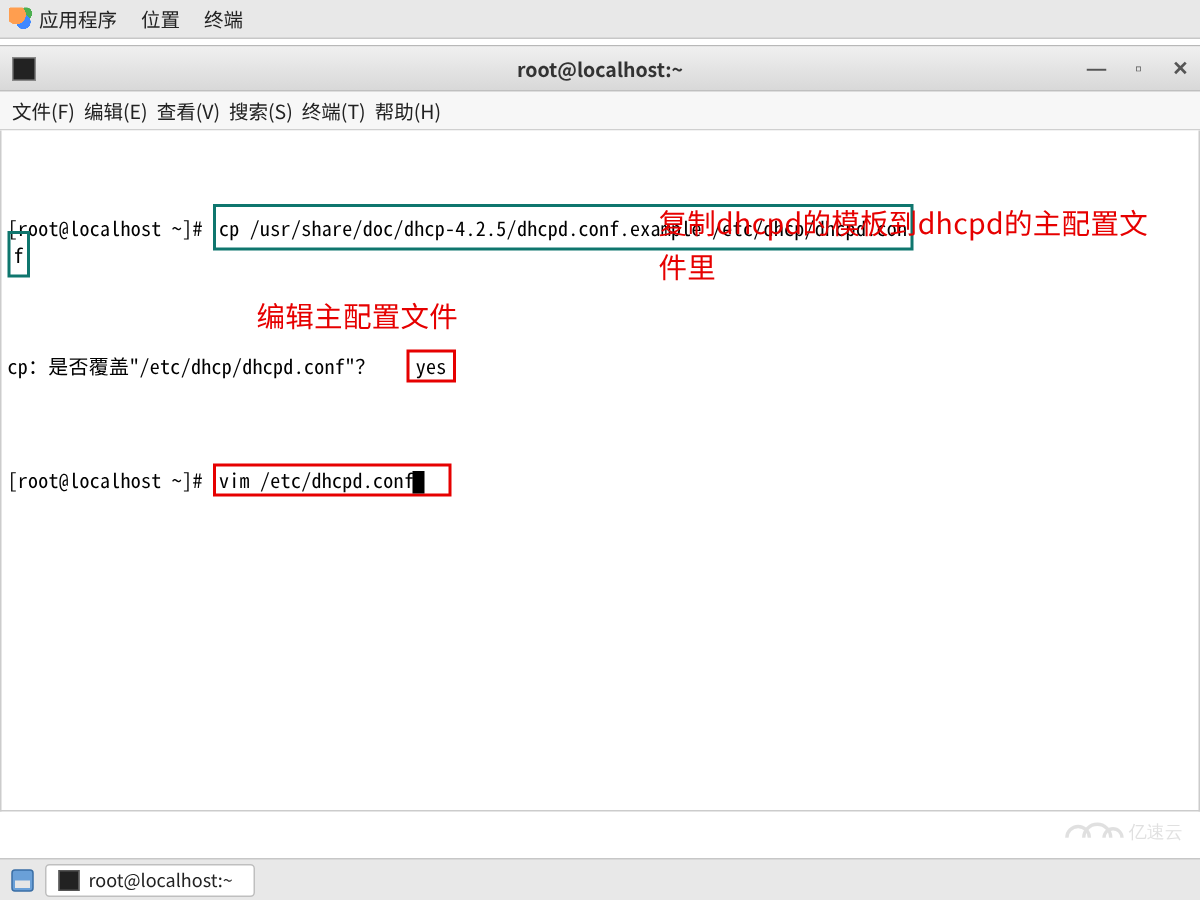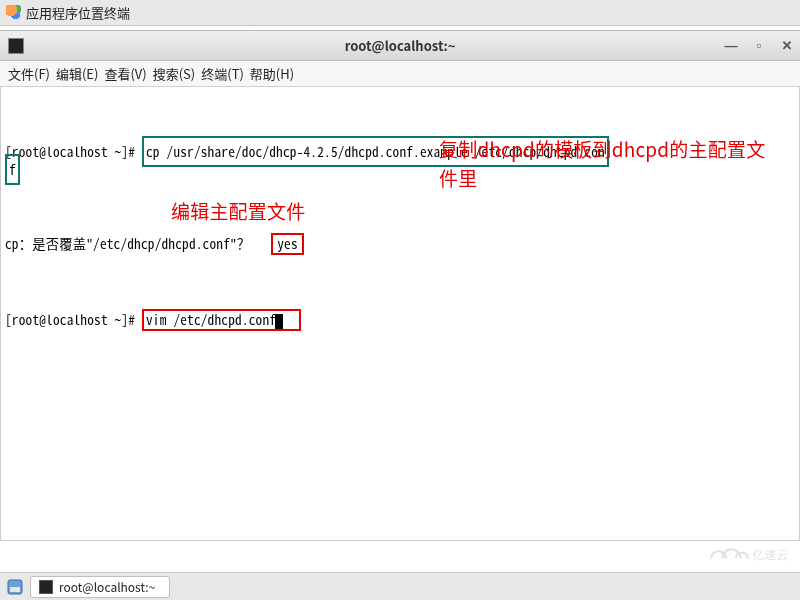--- a/index.html
+++ b/index.html
@@ -17,21 +17,21 @@
   
   .top-panel {
     height: 26px;
     background: #e8e8e8;
     border-bottom: 1px solid #c7c7c7;
     display: flex;
     align-items: center;
     padding: 0 6px;
     color: #222;
   }
-  .top-panel .menu { display: flex; align-items: center; }
+  .top-panel .menu { display: flex; gap: 16px; align-items: center; }
   .top-panel .menu span { cursor: default; }
   .top-panel .footprint {
     width: 16px; height: 16px;
     display: inline-block;
     background: radial-gradient(circle at 30% 30%, #ff9e4f 0 40%, transparent 41%),
                 radial-gradient(circle at 60% 60%, #3f88ff 0 35%, transparent 36%),
                 radial-gradient(circle at 70% 25%, #4caf50 0 25%, transparent 26%);
     margin-right: 4px;
   }
   .top-panel .right {

